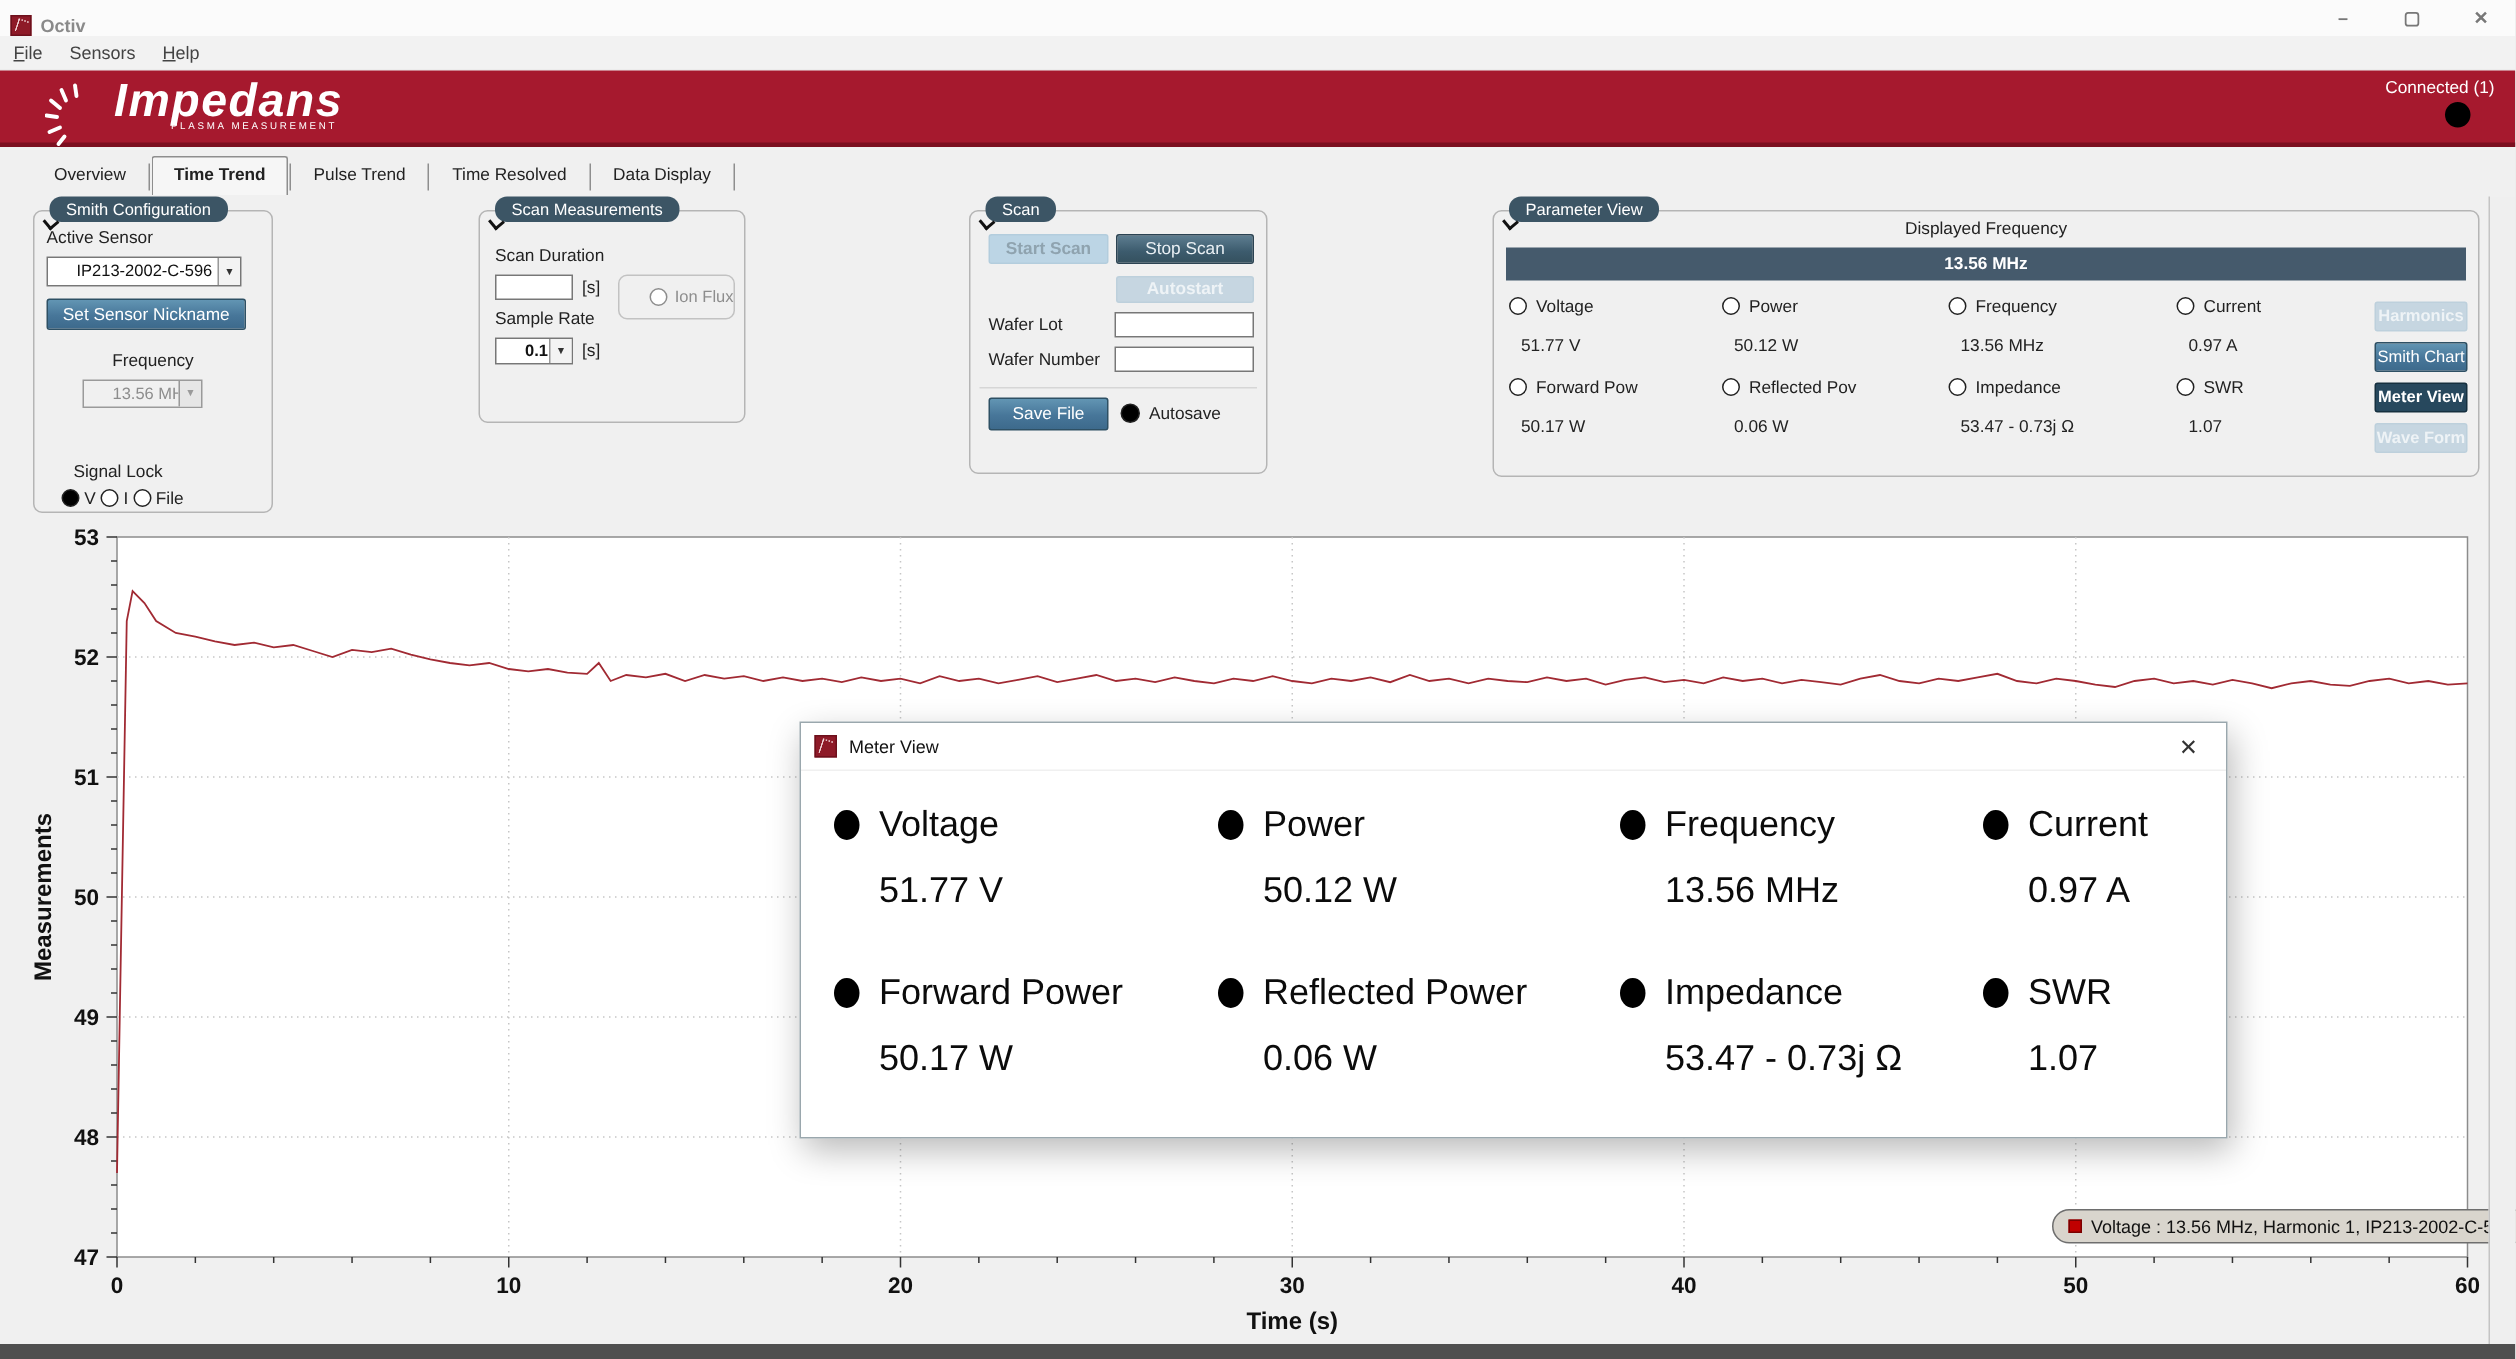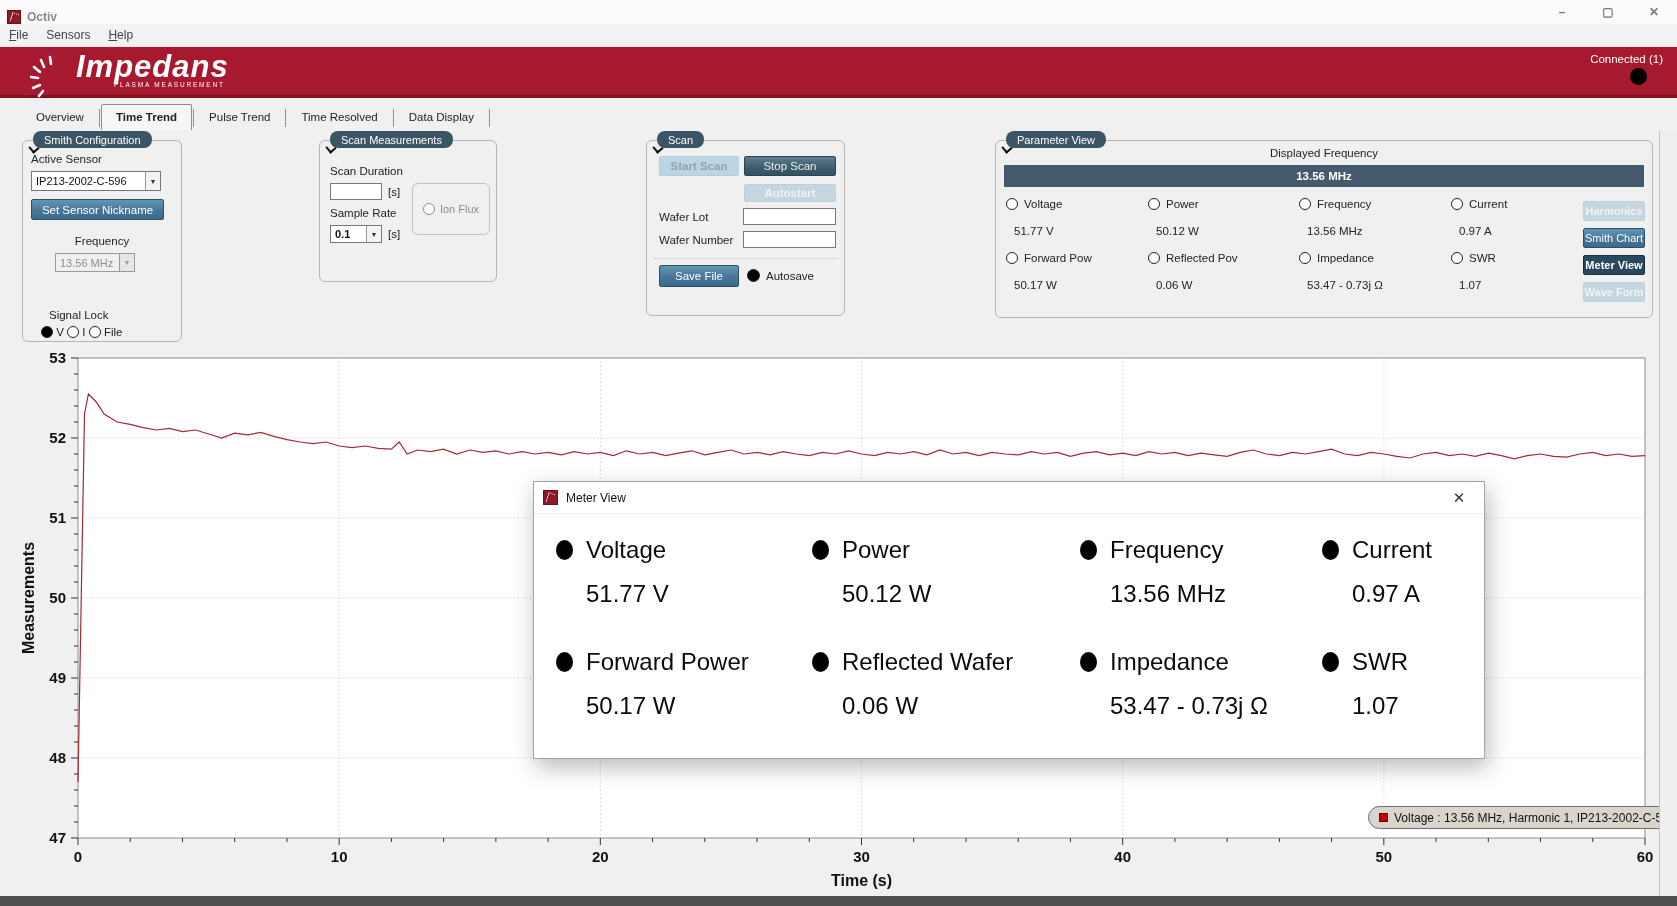--- a/index.html
+++ b/index.html
@@ -38,21 +38,21 @@
   .tab-sep { width:1px; height:18px; background:#8e8e8e; margin:0 1px 3px 1px; }
 
   
   .groupbox { position:absolute; border:1px solid #b5b5b5; border-radius:6px; background:#f0f0f0; }
   .grouptab { position:absolute; top:-10px; left:10px; background:#3c5565; color:#fff; font-size:11px; padding:2.5px 11px; border-radius:8px; white-space:nowrap; }
   .grouptab::after { content:""; position:absolute; left:-3px; bottom:-4px; width:6px; height:6px; border-left:2px solid #111; border-bottom:2px solid #111; transform:rotate(-40deg); }
   .lbl { position:absolute; font-size:11.5px; color:#222; white-space:nowrap; }
 
   
   .combo { position:absolute; background:#fff; border:1px solid #777; display:flex; align-items:center; }
-  .combo .combo-text { flex:1; font-size:11px; color:#111; padding-left:4px; white-space:nowrap; overflow:hidden; }
+  .combo .combo-text { flex:1; font-size:11px; color:#111; padding-left:19px; white-space:nowrap; overflow:hidden; }
   .combo .combo-arrow { width:15px; height:100%; border-left:1px solid #999; display:flex; align-items:center; justify-content:center; font-size:7px; color:#333; background:#f3f3f3; }
   .combo.disabled { background:#f0f0f0; border-color:#9a9a9a; }
   .combo.disabled .combo-text { color:#8d8d8d; }
   .combo.disabled .combo-arrow { color:#9a9a9a; background:#e6e6e6; }
   .tinput { position:absolute; background:#fff; border:1px solid #777; font-size:11px; padding:1px 3px; font-family:"Liberation Sans",sans-serif; }
   .btn { position:absolute; display:flex; align-items:center; justify-content:center; font-size:11.5px; border-radius:2px; white-space:nowrap; }
   .btn-steel { background:linear-gradient(#6295b3, #477699 55%, #3d6a8c); border:1px solid #2e5064; color:#fff; }
   .btn-dark { background:linear-gradient(#5d7d90, #3c5b6d 60%, #35515f); border:1px solid #2b4352; color:#e9eff3; }
   .btn-disabled-light { background:#bcd5e5; border:1px solid #b3cddd; color:#8fa3af; }
   .btn-ghost { background:#c6d6e1; border:1px solid #bdd0dc; color:#eef3f6; }
@@ -168,21 +168,21 @@
       <span class="radio"></span> <span>I</span>
       <span class="radio"></span> <span>File</span>
     </div>
   </div>
 
   <div class="groupbox" style="left:319px; top:140px; width:178px; height:142px;">
     <span class="grouptab">Scan Measurements</span>
     <span class="lbl" style="left:10px; top:24px;">Scan Duration</span>
     <input class="tinput" style="left: 10px; top: 42px; width: 52px; height: 17px;" value="">
     <span class="lbl" style="left:68px; top:45px;">[s]</span>
-    <div style="position:absolute; left:92px; top:42px; width:78px; height:52px; border:1px solid #c2c2c2; border-radius:6px; display:flex; align-items:center; justify-content:center; gap:5px;">
+    <div style="position:absolute; left:92px; top:42px; width:78px; height:30px; border:1px solid #c2c2c2; border-radius:6px; display:flex; align-items:center; justify-content:flex-end; gap:5px;">
       <span class="radio gray"></span>
       <span style="font-size:11px; color:#8d8d8d;">Ion Flux</span>
     </div>
     <span class="lbl" style="left:10px; top:66px;">Sample Rate</span>
     <div class="combo" style="left:10px; top:84px; width:52px; height:18px;">
       <span class="combo-text" style="font-weight:bold;">0.1</span>
       <span class="combo-arrow">▼</span>
     </div>
     <span class="lbl" style="left:68px; top:87px;">[s]</span>
   </div>
@@ -375,21 +375,21 @@
       <div class="mv-cell">
         <div class="mv-label">
             <span class="mv-led"></span>
             <span>Forward Power</span>
           </div>
         <div class="mv-value">50.17 W</div>
       </div>
       <div class="mv-cell">
         <div class="mv-label">
             <span class="mv-led"></span>
-            <span>Reflected Wafer</span>
+            <span>Reflected Power</span>
           </div>
         <div class="mv-value">0.06 W</div>
       </div>
       <div class="mv-cell">
         <div class="mv-label">
             <span class="mv-led"></span>
             <span>Impedance</span>
           </div>
         <div class="mv-value">53.47 - 0.73j Ω</div>
       </div>

